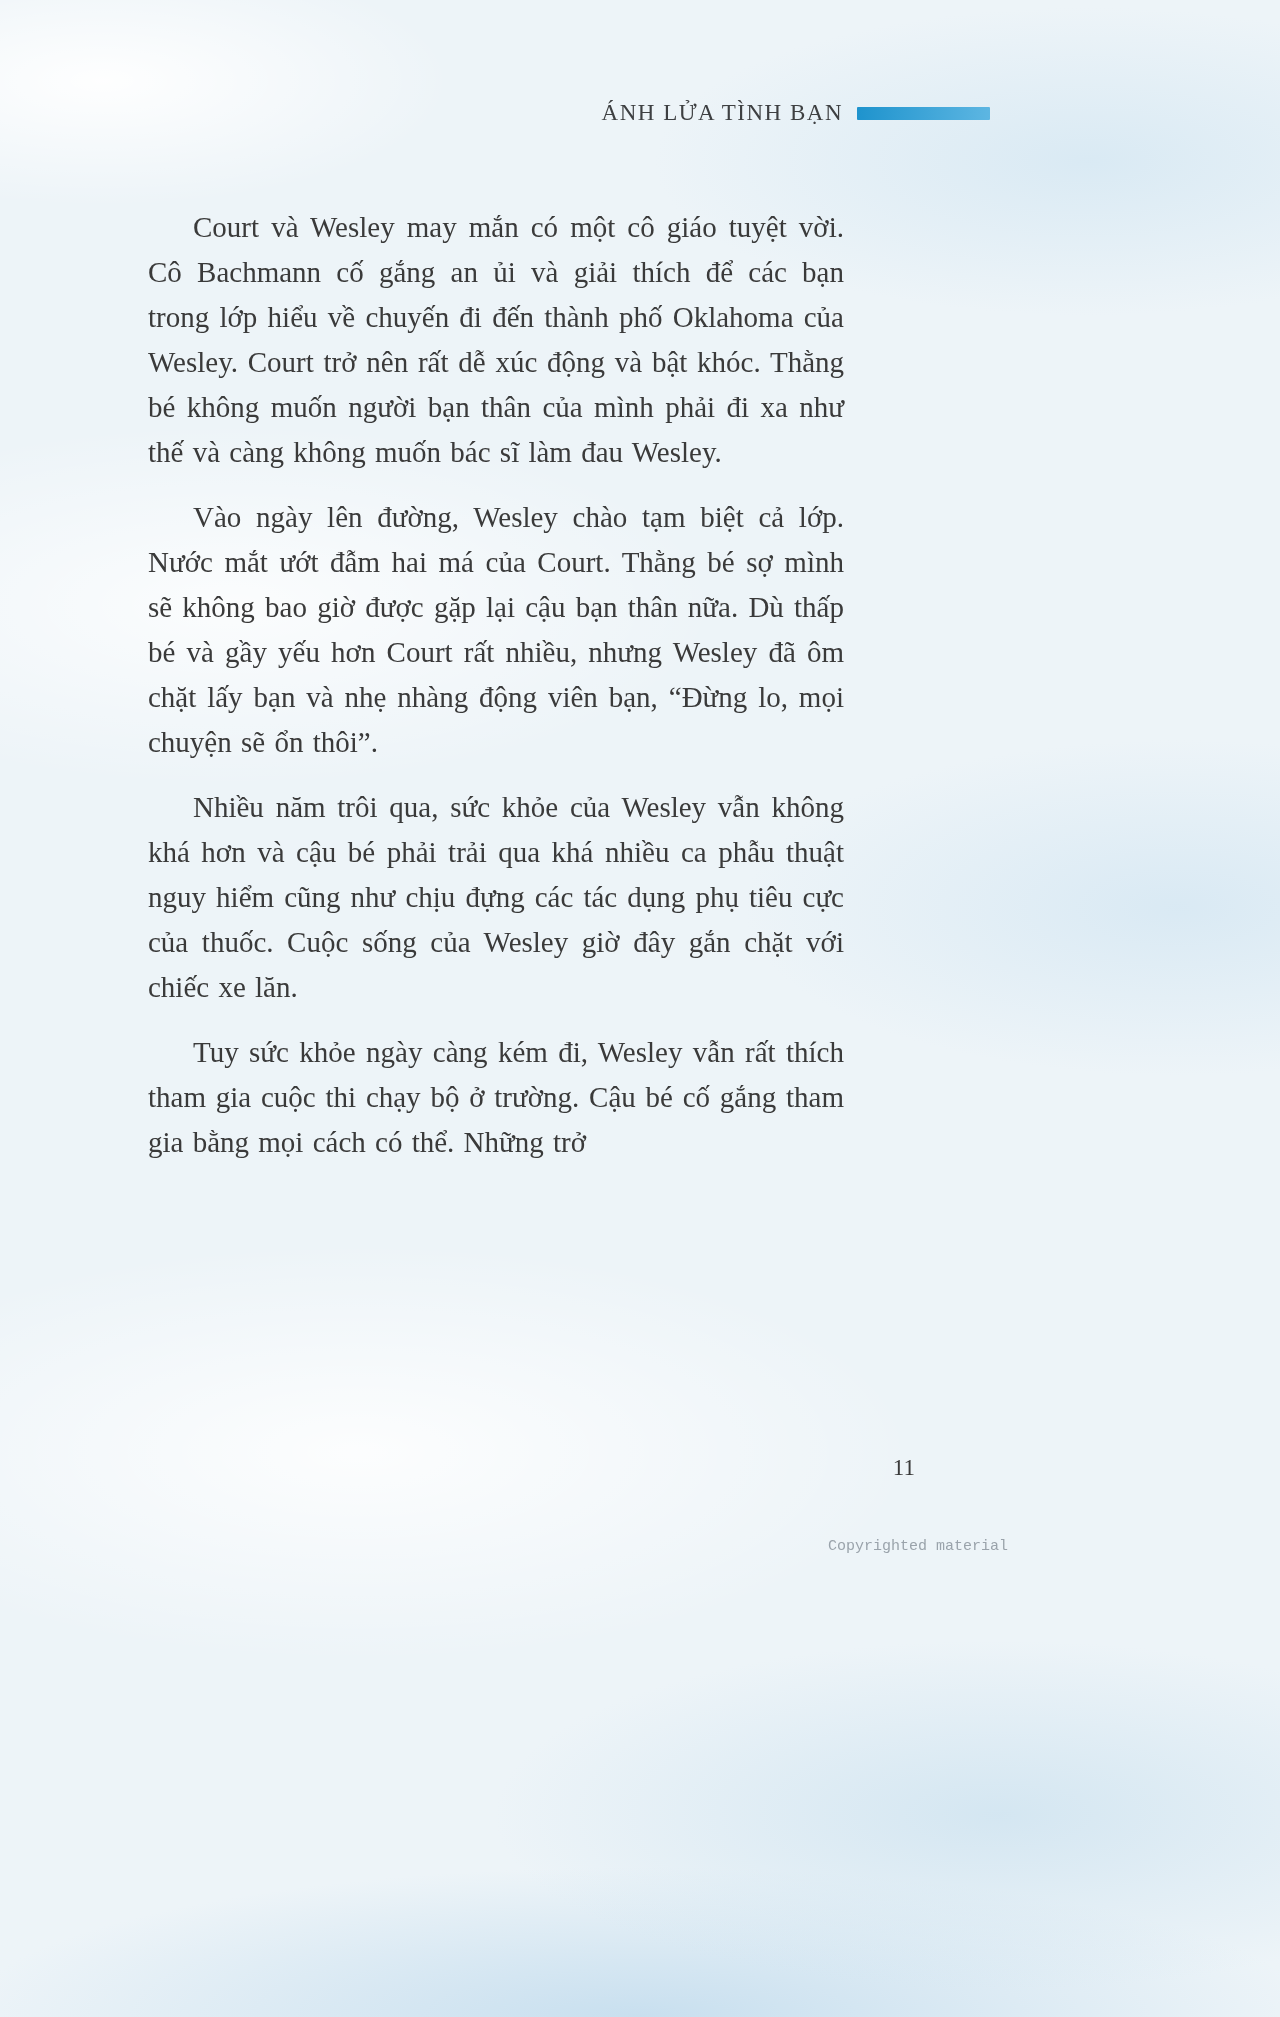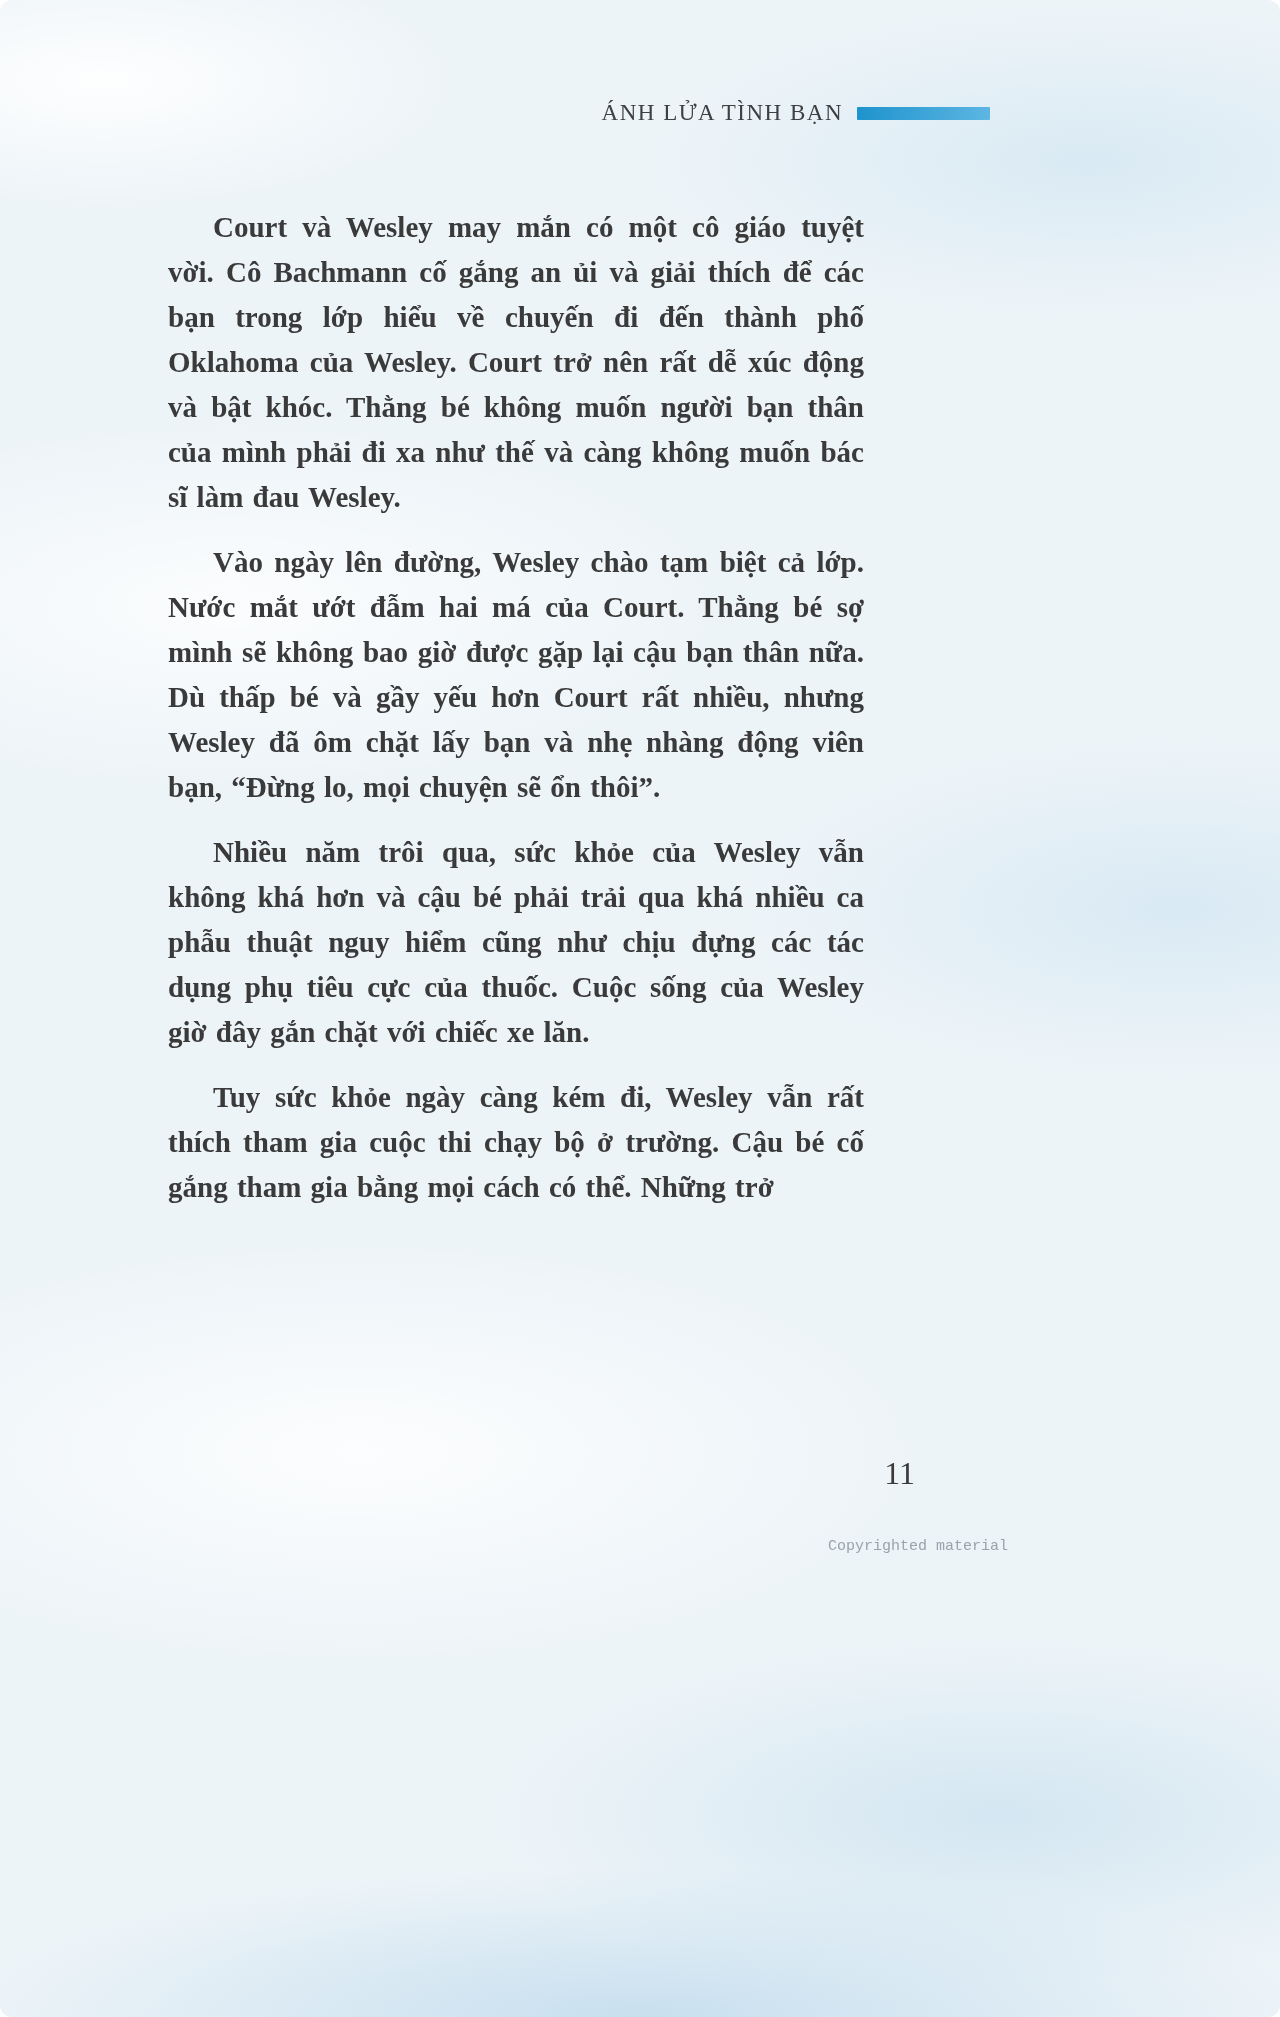--- a/index.html
+++ b/index.html
@@ -17,21 +17,20 @@
     overflow: hidden;
     background-color: #edf4f8;
     background-image:
       radial-gradient(ellipse 500px 180px at 8% 4%, rgba(255,255,255,0.95), rgba(255,255,255,0) 70%),
       radial-gradient(ellipse 620px 220px at 85% 8%, rgba(214,232,243,0.85), rgba(214,232,243,0) 70%),
       radial-gradient(ellipse 700px 260px at 18% 30%, rgba(255,255,255,0.8), rgba(255,255,255,0) 70%),
       radial-gradient(ellipse 620px 240px at 92% 45%, rgba(209,229,242,0.7), rgba(209,229,242,0) 70%),
       radial-gradient(ellipse 800px 300px at 28% 72%, rgba(255,255,255,0.85), rgba(255,255,255,0) 70%),
       radial-gradient(ellipse 720px 250px at 78% 90%, rgba(206,227,240,0.8), rgba(206,227,240,0) 70%),
       radial-gradient(ellipse 900px 200px at 50% 100%, rgba(196,221,238,0.9), rgba(196,221,238,0) 75%);
-    border-radius: 12px;
   }
 
   .running-header {
     position: absolute;
     top: 100px;
     left: 150px;
     width: 840px;
     display: flex;
     justify-content: flex-end;
     align-items: center;
@@ -49,40 +48,39 @@
     width: 133px;
     height: 13px;
     background: linear-gradient(to right, #1e93cd, #5db6e2);
     border-radius: 1px;
     flex: 0 0 auto;
   }
 
   .content {
     position: absolute;
     top: 205px;
-    left: 168px;
+    left: 148px;
     width: 696px;
     color: #3a3a3a;
-    font-weight: bold;
   }
 
   .content p {
     font-size: 29px;
     line-height: 45px;
     text-align: justify;
     text-indent: 45px;
     margin-bottom: 20px;
     word-spacing: 2px;
   }
 
   .page-number {
     position: absolute;
     top: 1455px;
     right: 365px;
-    font-size: 32px;
+    font-size: 23px;
     color: #3a3a3a;
     font-family: Liberation Serif, serif;
   }
 
   .copyright {
     position: absolute;
     top: 1538px;
     right: 272px;
     font-family: Liberation Mono, monospace;
     font-size: 15px;

